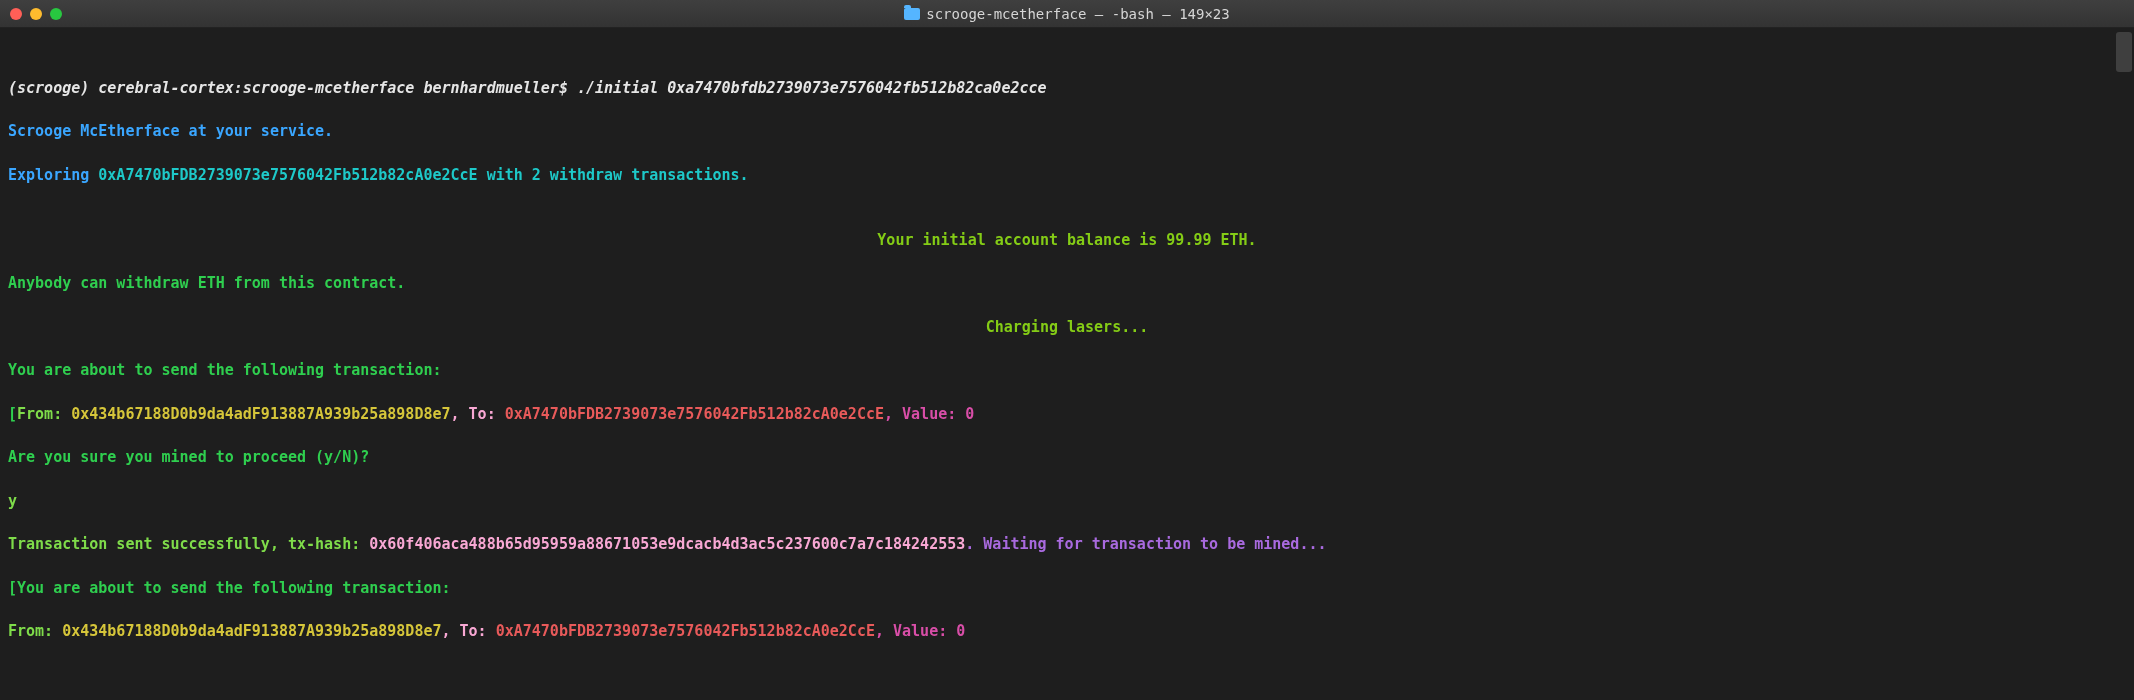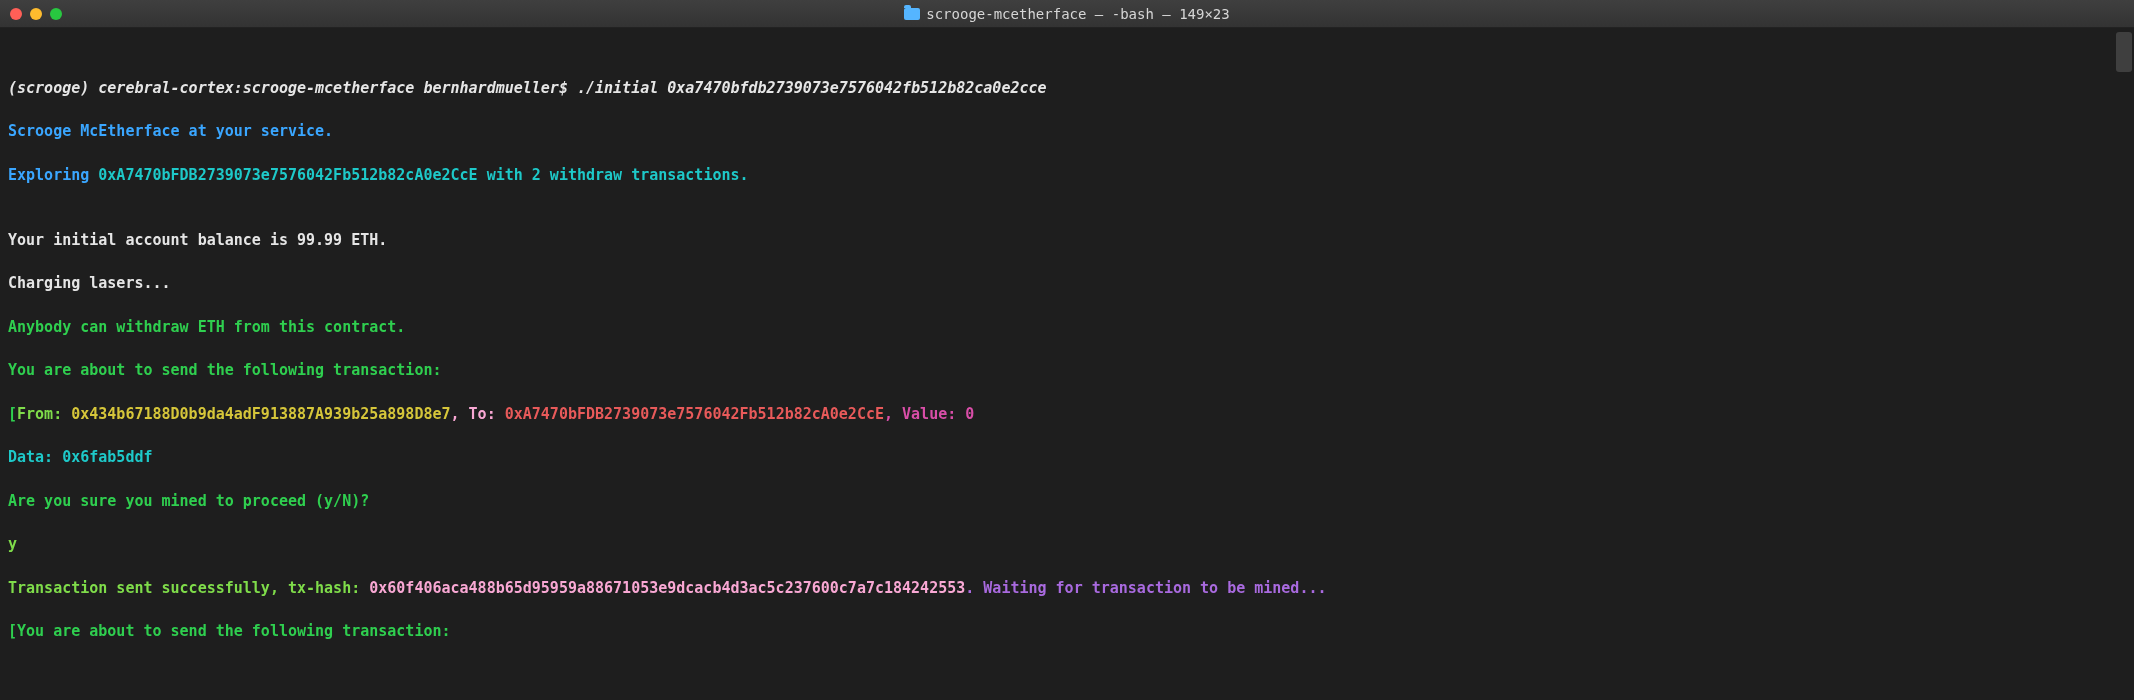--- a/index.html
+++ b/index.html
@@ -64,21 +64,21 @@
       right: 2px; top: 4px;
       width: 16px; height: 40px;
       background: #555;
       border-radius: 3px;
       opacity: 0.6;
     }
     
     .c-white { color: #e6e6e6; font-style: italic; }
     .c-blue { color: #3aa6ff; }
     .c-cyan { color: #1ec9c9; }
-    .c-teal { color: #e5e5e5; }
+    .c-teal { color: #84cc16; text-align: center; }
     .c-green { color: #2fcf4f; }
     .c-lgreen { color: #7fdc4a; }
     .c-yellow { color: #d6c63a; }
     .c-orange { color: #f9a8d4; }
     .c-red { color: #e85a5a; }
     .c-pink { color: #d94ea8; }
     .c-purple { color: #a96adf; }
   </style>
 </head>
 <body>
@@ -95,29 +95,29 @@
   </div>
 </div>
 
 <div class="terminal">
 <div class="scrollbar"></div>
 <span class="line"><span class="c-white">(scrooge) cerebral-cortex:scrooge-mcetherface bernhardmueller$ </span><span class="c-white">./initial 0xa7470bfdb2739073e7576042fb512b82ca0e2cce</span></span>
 <span class="line c-blue">Scrooge McEtherface at your service.</span>
 <span class="line"><span class="c-blue">Exploring </span><span class="c-cyan">0xA7470bFDB2739073e7576042Fb512b82cA0e2CcE</span><span class="c-cyan"> with </span><span class="c-cyan">2</span><span class="c-cyan"> withdraw transactions.</span></span>
 <span class="line"></span>
 <span class="line c-teal">Your initial account balance is 99.99 ETH.</span>
+<span class="line c-green">Anybody can withdraw ETH from this contract.</span>
 <span class="line c-teal">Charging lasers...</span>
-<span class="line c-green">Anybody can withdraw ETH from this contract.</span>
 <span class="line c-green">You are about to send the following transaction:</span>
 <span class="line"><span class="c-green">[</span><span class="c-lgreen">From: </span><span class="c-yellow">0x434b67188D0b9da4adF913887A939b25a898D8e7</span><span class="c-orange">, To: </span><span class="c-red">0xA7470bFDB2739073e7576042Fb512b82cA0e2CcE</span><span class="c-pink">, Value: 0</span></span>
-<span class="line"><span class="c-cyan">Data: </span><span class="c-cyan">0x6fab5ddf</span></span>
 <span class="line c-green">Are you sure you mined to proceed (y/N)?</span>
 <span class="line c-lgreen">y</span>
 <span class="line"><span class="c-lgreen">Transaction sent successfully, tx-hash: </span><span class="c-orange">0x60f406aca488b65d95959a88671053e9dcacb4d3ac5c237600c7a7c184242553</span><span class="c-purple">. Waiting for transaction to be mined...</span></span>
 <span class="line"><span class="c-green">[</span><span class="c-green">You are about to send the following transaction:</span></span>
+<span class="line"><span class="c-lgreen">From: </span><span class="c-yellow">0x434b67188D0b9da4adF913887A939b25a898D8e7</span><span class="c-orange">, To: </span><span class="c-red">0xA7470bFDB2739073e7576042Fb512b82cA0e2CcE</span><span class="c-pink">, Value: 0</span></span>
 
 
 
 
 
 <span class="line"></span>
 
 </div>
 
 </body></html>

